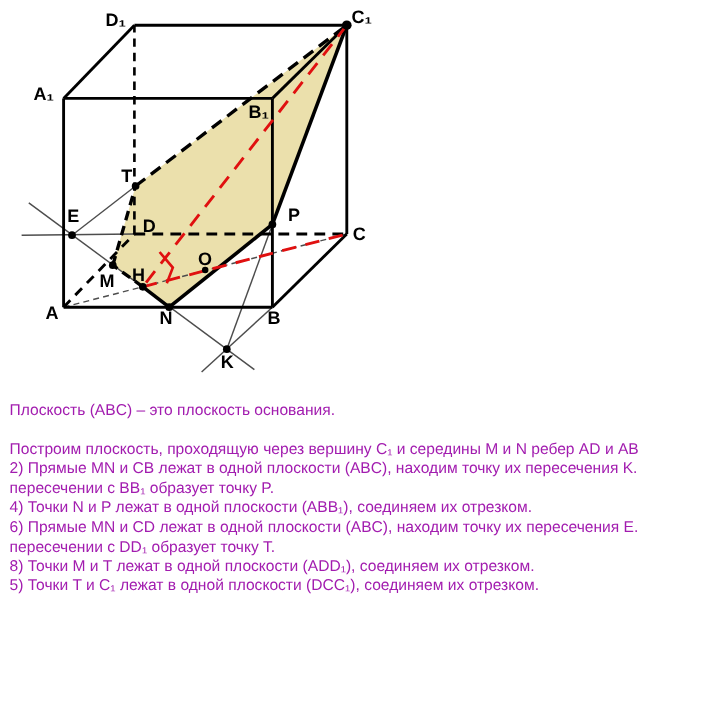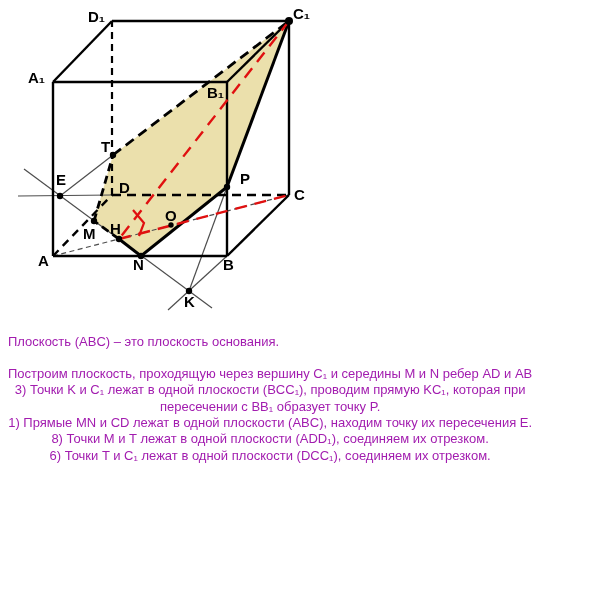--- a/index.html
+++ b/index.html
@@ -26,21 +26,21 @@
   }
   .textblock {
     position: absolute;
     left: 8px;
     color: #a21caf;
     font-size: 13px;
     white-space: nowrap;
   }
   .intro { top: 334px; line-height: 16px; }
   .steps { top: 366px; line-height: 16.33px; }
-  .steps div { white-space: nowrap; text-align: center; }
+  .steps div { white-space: nowrap; }
 </style>
 </head>
 <body>
 
 <div class="page">
 
   <div class="figure-wrap">
     <svg width="600" height="332" viewBox="0 0 600 332">
 
       <polygon points="94,221 113,155 289,21 227,187 141,256" fill="#EBE0AC"></polygon>
@@ -117,20 +117,22 @@
         <text class="vlabel" x="223" y="270">B</text>
         <text class="vlabel" x="184" y="307">K</text>
       </g>
     </svg>
   </div>
 
   <div class="textblock intro">Плоскость (ABC) – это плоскость основания.</div>
 
   <div class="textblock steps">
     <div>Построим плоскость, проходящую через вершину C₁ и середины M и N ребер AD и AB</div>
-    <div>3) Точки K и C₁ лежат в одной плоскости (BCC₁), проводим прямую KC₁, которая при</div>
+    <div>2) Прямые MN и CB лежат в одной плоскости (ABC), находим точку их пересечения K.</div>
     <div>пересечении с BB₁ образует точку P.</div>
-    <div>1) Прямые MN и CD лежат в одной плоскости (ABC), находим точку их пересечения E.</div>
+    <div>4) Точки N и P лежат в одной плоскости (ABB₁), соединяем их отрезком.</div>
+    <div>6) Прямые MN и CD лежат в одной плоскости (ABC), находим точку их пересечения E.</div>
+    <div>пересечении с DD₁ образует точку T.</div>
     <div>8) Точки M и T лежат в одной плоскости (ADD₁), соединяем их отрезком.</div>
-    <div>6) Точки T и C₁ лежат в одной плоскости (DCC₁), соединяем их отрезком.</div>
+    <div>5) Точки T и C₁ лежат в одной плоскости (DCC₁), соединяем их отрезком.</div>
   </div>
 
 </div>
 
 </body></html>

